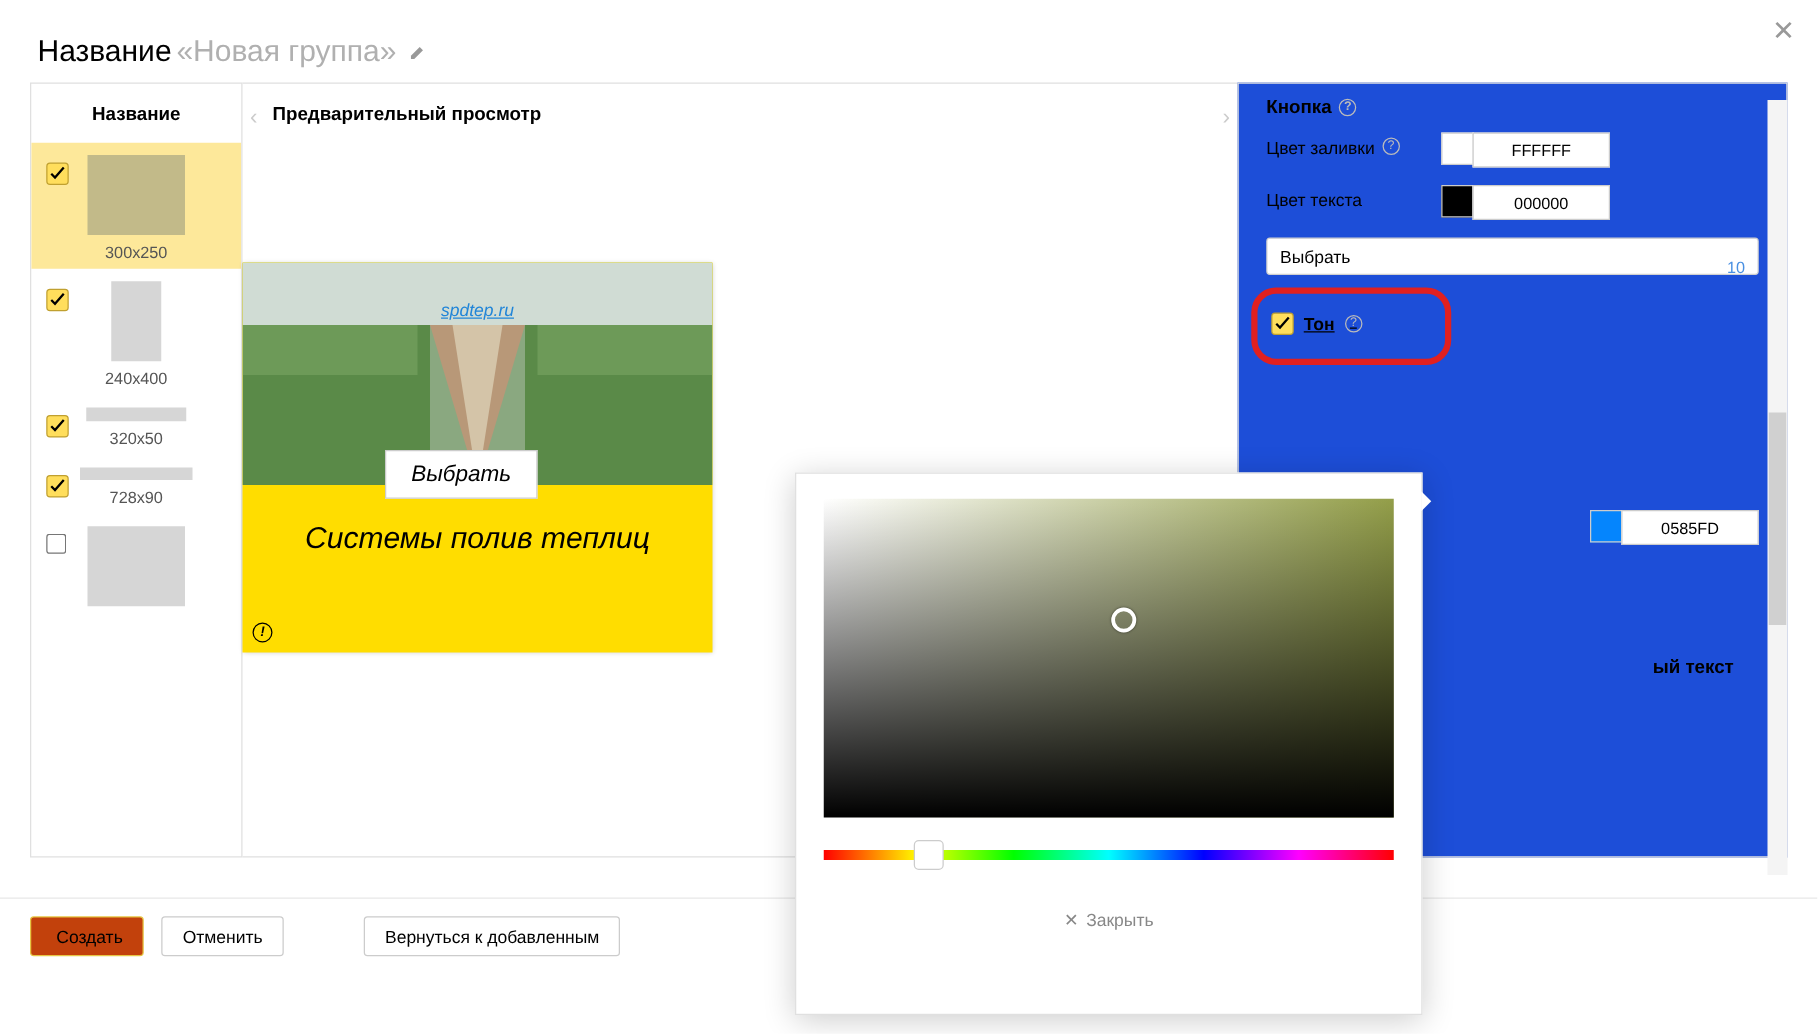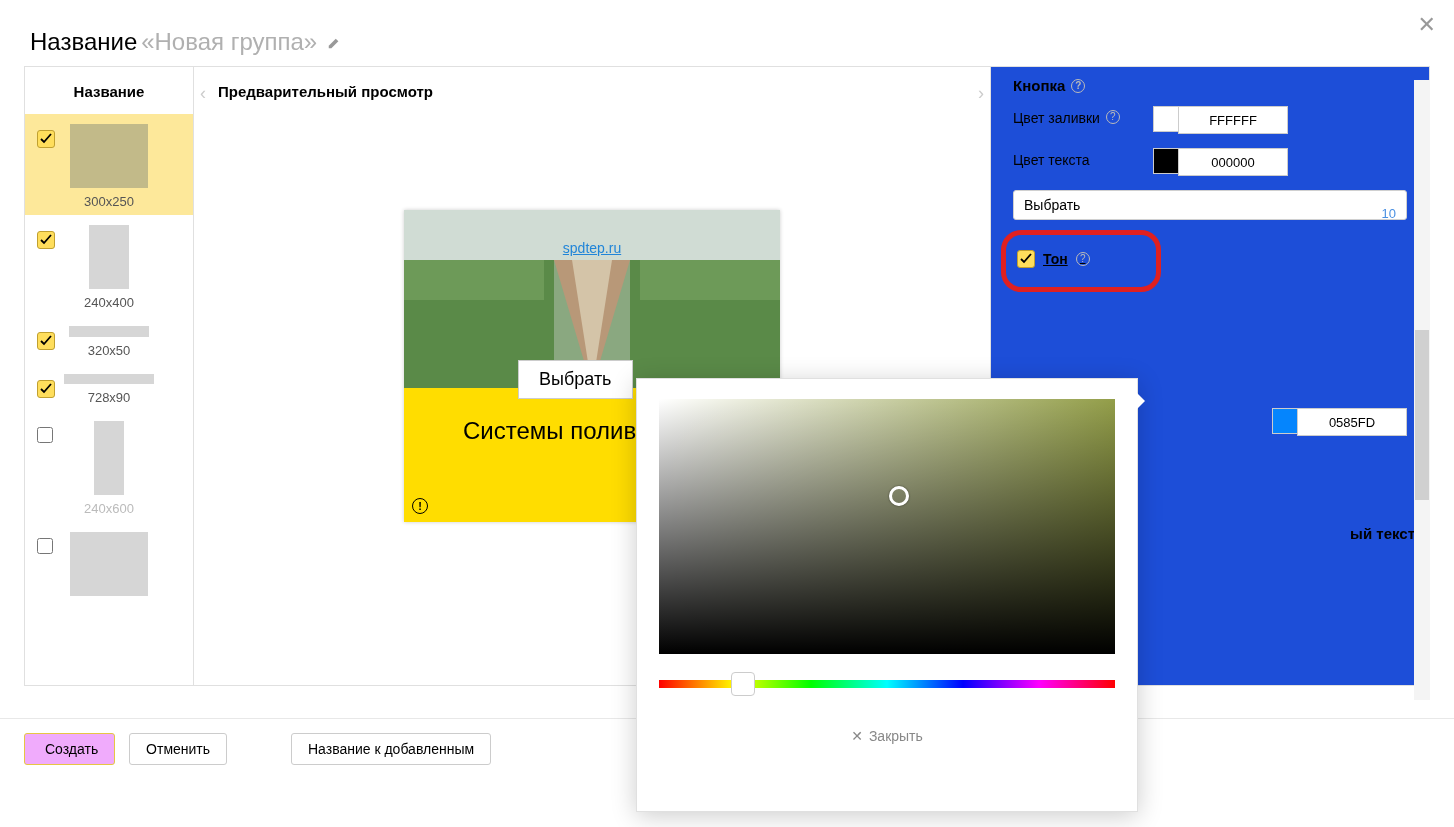--- a/index.html
+++ b/index.html
@@ -26,21 +26,21 @@
 .size-thumb.t240x600 { width: 30px; height: 74px; }
 .size-thumb.t336x280 { width: 78px; height: 64px; }
 .size-label { font-size: 13px; color: #555; margin-top: 6px; }
 .size-item.dim .size-label { color: #bbb; }
 
 .preview-panel { flex: 1; border-top: 1px solid #e0e0e0; border-bottom: 1px solid #e0e0e0; position: relative; }
 .preview-header { padding: 16px 24px; position: relative; }
 .preview-title { font-weight: bold; font-size: 15px; }
 .nav-prev { position: absolute; left: 6px; top: 16px; font-size: 18px; color: #ccc; cursor: pointer; }
 .nav-next { position: absolute; right: 6px; top: 16px; font-size: 18px; color: #ccc; cursor: pointer; }
-.preview-body { display: flex; align-items: center; justify-content: center; height: 500px; }
+.preview-body { display: flex; align-items: center; height: 500px; font-style: italic; }
 .ad-preview { width: 376px; height: 312px; background: #ffdd00; position: relative; overflow: hidden; box-shadow: 0 0 4px rgba(0,0,0,0.2); }
 .ad-image { width: 100%; height: 178px; background: linear-gradient(to bottom, #a8c8b8 0%, #7aa868 30%, #6a9858 100%); position: relative; overflow: hidden; }
 .ad-greenhouse { position:absolute; inset:0; }
 .ad-domain { position: absolute; top: 30px; left: 50%; transform: translateX(-50%); color: #2185d8; font-size: 14px; text-decoration: underline; }
 .ad-button { position: absolute; top: 150px; left: 114px; background: #fff; border: 1px solid #ccc; padding: 8px 20px; font-size: 18px; }
 .ad-headline { position: absolute; top: 195px; left: 0; right: 0; text-align: center; font-size: 24px; color: #000; line-height: 1.3; padding: 10px 20px; }
 .ad-warning { position:absolute; bottom: 8px; left: 8px; width: 16px; height: 16px; border: 1.5px solid #000; border-radius: 50%; display:flex; align-items:center; justify-content:center; font-size:11px; font-weight:bold; }
 
 .props-panel { width: 440px; border: 1px solid #e0e0e0; background: #1d4ed8; position: relative; padding: 10px 22px 10px 22px; overflow-y: auto; }
 .prop-section-title { font-weight: bold; font-size: 15px; margin: 0 0 12px; display:flex; align-items:center; gap:6px; }
@@ -50,29 +50,29 @@
 .color-swatch { width: 26px; height: 26px; border: 1px solid #ccc; margin-right: -1px; }
 .color-input { width: 110px; height: 28px; border: 1px solid #ccc; background: #fff; padding: 4px 24px; font-size: 13px; text-align: center; }
 .prop-input-wide { width: 100%; height: 30px; border: 1px solid #d0d0d0; background: #fff; border-radius: 3px; padding: 4px 10px; font-size: 14px; display:flex; justify-content:space-between; align-items:center; margin-bottom: 18px; }
 .char-count { color: #4a90e2; font-size: 13px; margin-top: 16px; }
 
 .tone-row { display:flex; align-items:center; gap:8px;text-decoration:underline; }
 .tone-highlight { position: absolute; border: 5px solid #e02020; border-radius: 20px; pointer-events: none; }
 .checkbox-styled { width: 18px; height: 18px; background: #ffde5c; border: 1px solid #c0a030; border-radius: 3px; display:inline-flex; align-items:center; justify-content:center; }
 .checkbox-styled svg { width:12px; height:12px; }
 
-.partial-text { position:absolute; right: 14px; top: 458px; font-weight:bold; font-size:15px; }
+.partial-text { position:absolute; right: 42px; top: 458px; font-weight:bold; font-size:15px; }
 
 .scrollbar-right { position: absolute; right: 24px; top: 80px; width: 16px; height: 620px; background: #f4f4f4; }
 .scrollbar-right .thumb { position: absolute; left: 1px; width: 14px; background: #d0d0d0; }
 
 .footer-note { text-align: center; padding: 8px 0; font-size: 14px; color: #555; width: 100%; }
 .footer { padding: 14px 24px; border-top: 1px solid #e8e8e8; }
 .btn { display:inline-block; height: 32px; padding: 0 16px; border: 1px solid #ccc; background: #fff; border-radius: 3px; font-size: 14px; margin-right: 10px; cursor:pointer; }
-.btn-primary { background: #f0abfc; border-color: #e6c643; padding-left: 20px; }
+.btn-primary { background: #c2410c; border-color: #e6c643; padding-left: 20px; }
 
 
 .colorpicker { position: absolute; left: 636px; top: 378px; width: 502px; height: 434px; background: #fff; box-shadow: 0 4px 24px rgba(0,0,0,0.2); border: 1px solid #e0e0e0; padding: 20px 22px; z-index: 100; }
 .cp-arrow { position: absolute; right: -8px; top: 14px; width: 0; height: 0; border-top: 8px solid transparent; border-bottom: 8px solid transparent; border-left: 8px solid #fff; }
 .cp-field { width: 456px; height: 255px; position: relative; background: linear-gradient(to top, #000, transparent), linear-gradient(to right, #fff, #939e49); margin-bottom: 26px; }
 .cp-cursor { position: absolute; width: 20px; height: 20px; border: 3px solid #fff; border-radius: 50%; transform: translate(-50%,-50%); box-shadow: 0 0 2px rgba(0,0,0,.6); }
 .cp-hue-wrap { position: relative; width: 456px; height: 8px; margin-bottom: 40px; }
 .cp-hue { width: 100%; height: 100%; background: linear-gradient(to right, #f00, #ff0, #0f0, #0ff, #00f, #f0f, #f00); }
 .cp-hue-thumb { position: absolute; top: -8px; width: 24px; height: 24px; background: #fff; border: 1px solid #ccc; border-radius: 4px; transform: translateX(-50%); }
 .cp-close { text-align: center; color: #888; font-size: 14px; cursor: pointer; }
@@ -126,25 +126,20 @@
           <div class="size-label">320x50</div>
         </div>
         <div class="size-item">
           <span class="size-check"><span class="checkbox-styled">
               <svg viewBox="0 0 12 12">
                 <path d="M1 6l3 3 7-8" stroke="#000" stroke-width="1.8" fill="none"></path>
               </svg>
             </span></span>
           <div class="size-thumb t728x90"></div>
           <div class="size-label">728x90</div>
-        </div>
-        <div class="size-item dim">
-          <span class="size-check"><input type="checkbox" style=""></span>
-          <div class="size-thumb t240x600"></div>
-          <div class="size-label">240x600</div>
         </div>
         <div class="size-item dim">
           <span class="size-check"><input type="checkbox" style=""></span>
           <div class="size-thumb t336x280"></div>
           <div class="size-label"></div>
         </div>
       </div>
   </div>
 
   <div class="preview-panel">
@@ -236,21 +231,21 @@
 
 <div class="scrollbar-right">
   <div class="thumb" style="top:250px; height:170px;"></div>
 </div>
 
 <div class="footer-note">Будет созд</div>
 
 <div class="footer">
   <button class="btn btn-primary">Создать</button>
   <button class="btn">Отменить</button>
-  <button class="btn" style="margin-left:50px">Название к добавленным</button>
+  <button class="btn" style="margin-left:50px">Вернуться к добавленным</button>
 </div>
 
 <div class="colorpicker">
   <div class="cp-arrow"></div>
   <div class="cp-field">
     <div class="cp-cursor" id="cp-cursor" style="left: 240px; top: 97px;"></div>
   </div>
   <div class="cp-hue-wrap">
     <div class="cp-hue"></div>
     <div class="cp-hue-thumb" id="cp-hue-thumb" style="left: 84px;"></div>

